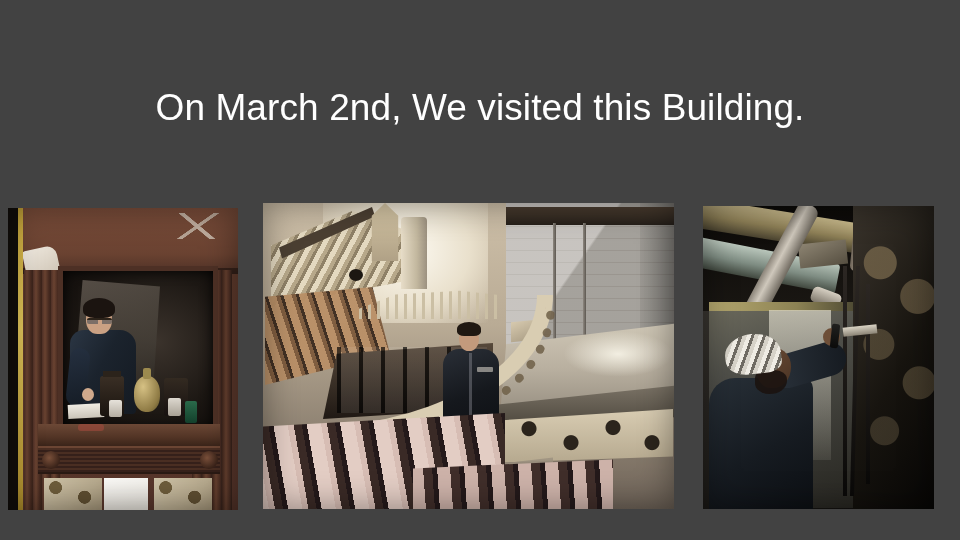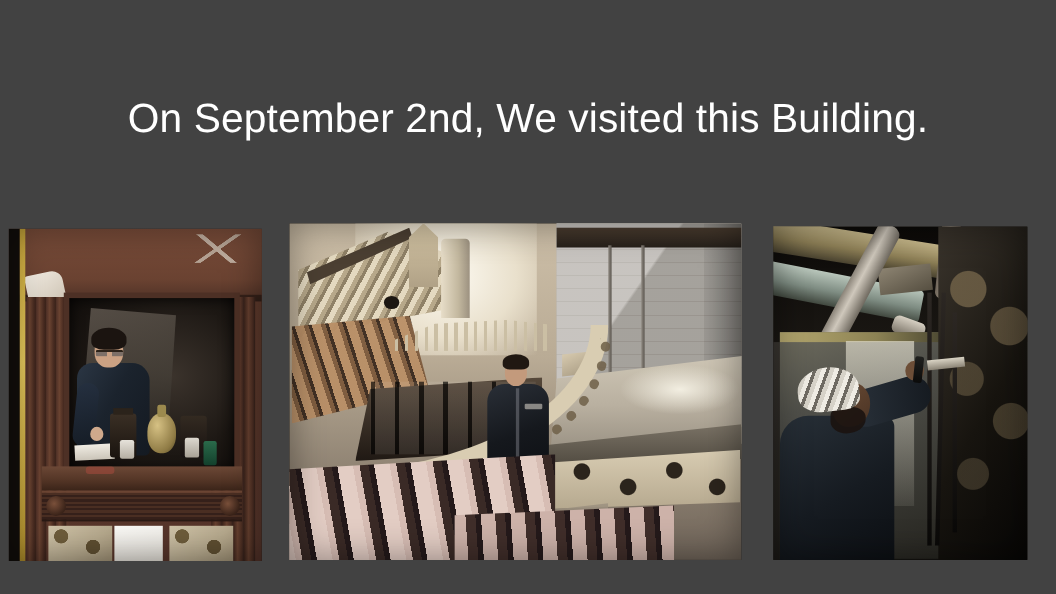--- a/index.html
+++ b/index.html
@@ -546,21 +546,21 @@
     position: absolute; inset: 0;
     box-shadow: inset 0 0 34px rgba(0,0,0,.42);
     pointer-events: none;
   }
 </style>
 </head>
 <body style="background: rgb(66, 66, 66);">
 
 <div id="slide" style="background: rgb(66, 66, 66);">
 
-  <h1 id="slide-title" style="color: rgb(255, 255, 255);">On September 2nd, We visited this Building.</h1>
+  <h1 id="slide-title" style="color: rgb(255, 255, 255);">On March 2nd, We visited this Building.</h1>
 
   <figure class="photo" id="photo-booth" style="left: 8px; top: 208px; width: 230px; height: 302px;">
     <div class="scene">
       <div class="sh b-topwall"></div>
       <div class="sh b-graffiti"></div>
       <div class="sh b-paperscrap"></div>
       <div class="sh b-flute-l"></div>
       <div class="sh b-flute-r"></div>
       <div class="sh b-opening"></div>
       <div class="sh b-backwall"></div>

